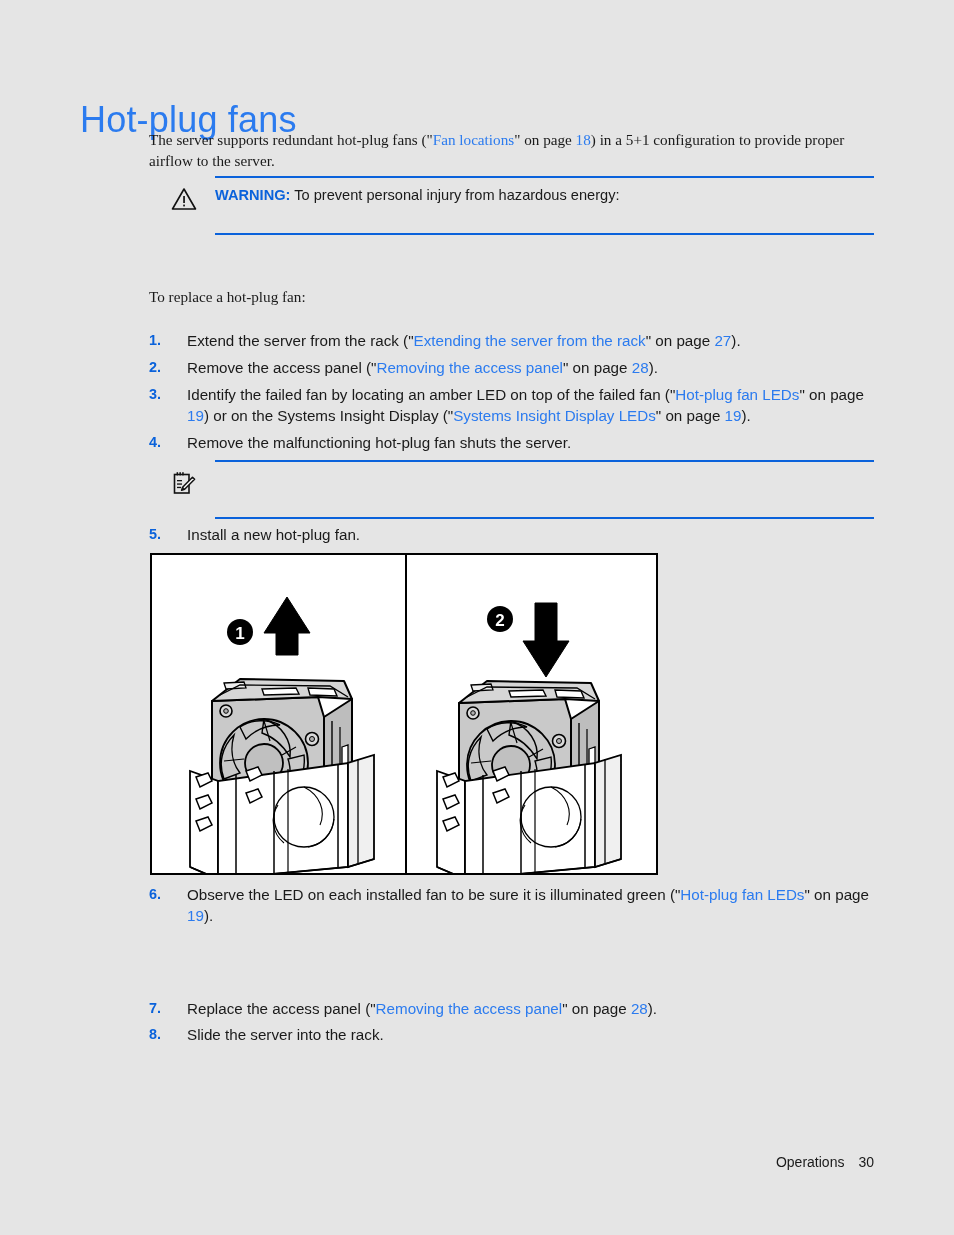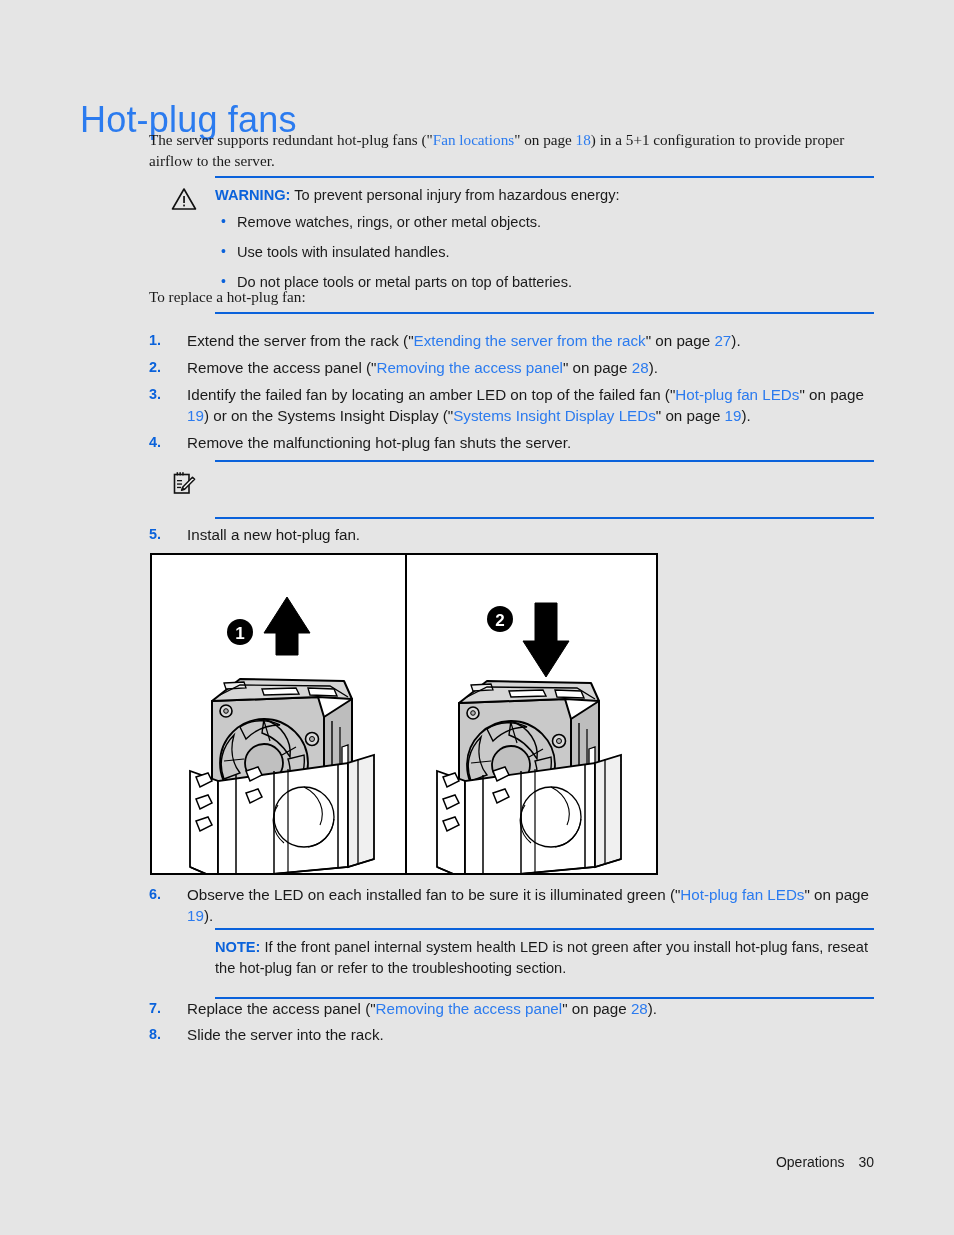--- a/index.html
+++ b/index.html
@@ -203,25 +203,20 @@
       <div class="icon-slot">
         <svg width="26" height="24" viewBox="0 0 26 24" aria-hidden="true">
           <polygon points="13,2 24.5,22 1.5,22" fill="none" stroke="#111" stroke-width="1.6" stroke-linejoin="round"></polygon>
           <rect x="12.2" y="9" width="1.7" height="7" fill="#111"></rect>
           <rect x="12.2" y="17.6" width="1.7" height="1.8" fill="#111"></rect>
         </svg>
       </div>
       <div class="txt">
         <span class="label">WARNING:</span>
         <span>To prevent personal injury from hazardous energy:</span>
-        <ul>
-          <li>Remove watches, rings, or other metal objects.</li>
-          <li>Use tools with insulated handles.</li>
-          <li>Do not place tools or metal parts on top of batteries.</li>
-        </ul>
       </div>
     </div>
     <div class="rule bottom"></div>
   </div>
 
   <div class="body-col" style="top:286px;">
     <p class="para">To replace a hot-plug fan:</p>
   </div>
 
   <div class="step" style="top:330px;">
@@ -369,30 +364,20 @@
           </g>
       </svg>
     </div>
   </div>
 
   <div class="step" style="top:884px;">
     <span class="num">6.</span>
     <span class="stxt">Observe the LED on each installed fan to be sure it is illuminated green ("<span class="xref">Hot-plug fan LEDs</span>" on page <span class="pgnum">19</span>).</span>
   </div>
 
-  <div class="admon note" style="top:928px;">
-    <div class="rule"></div>
-    <div class="inner">
-      <div class="txt">
-        <span class="label">NOTE:</span>
-        <span>If the front panel internal system health LED is not green after you install hot-plug fans, reseat the hot-plug fan or refer to the troubleshooting section.</span>
-      </div>
-    </div>
-    <div class="rule bottom"></div>
-  </div>
 
   <div class="step" style="top:998px;">
     <span class="num">7.</span>
     <span class="stxt">Replace the access panel ("<span class="xref">Removing the access panel</span>" on page <span class="pgnum">28</span>).</span>
   </div>
   <div class="step" style="top:1024px;">
     <span class="num">8.</span>
     <span class="stxt">Slide the server into the rack.</span>
   </div>
 

